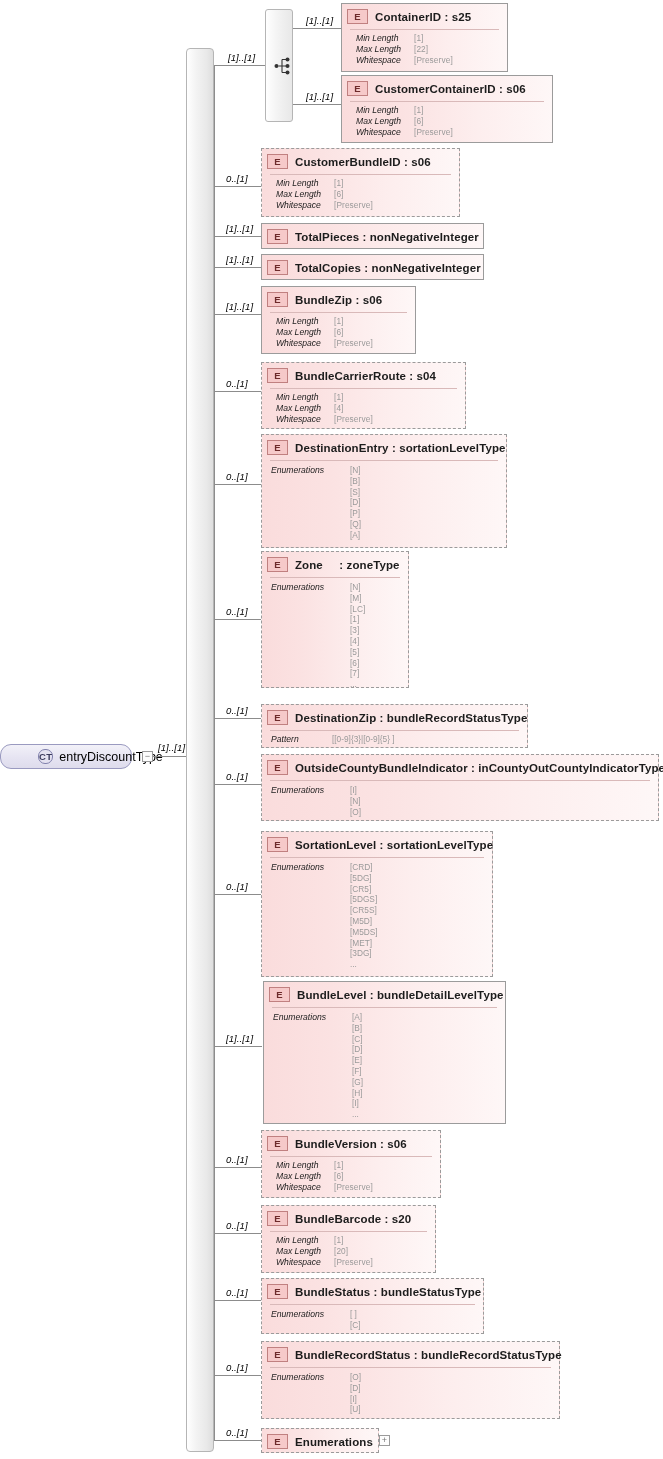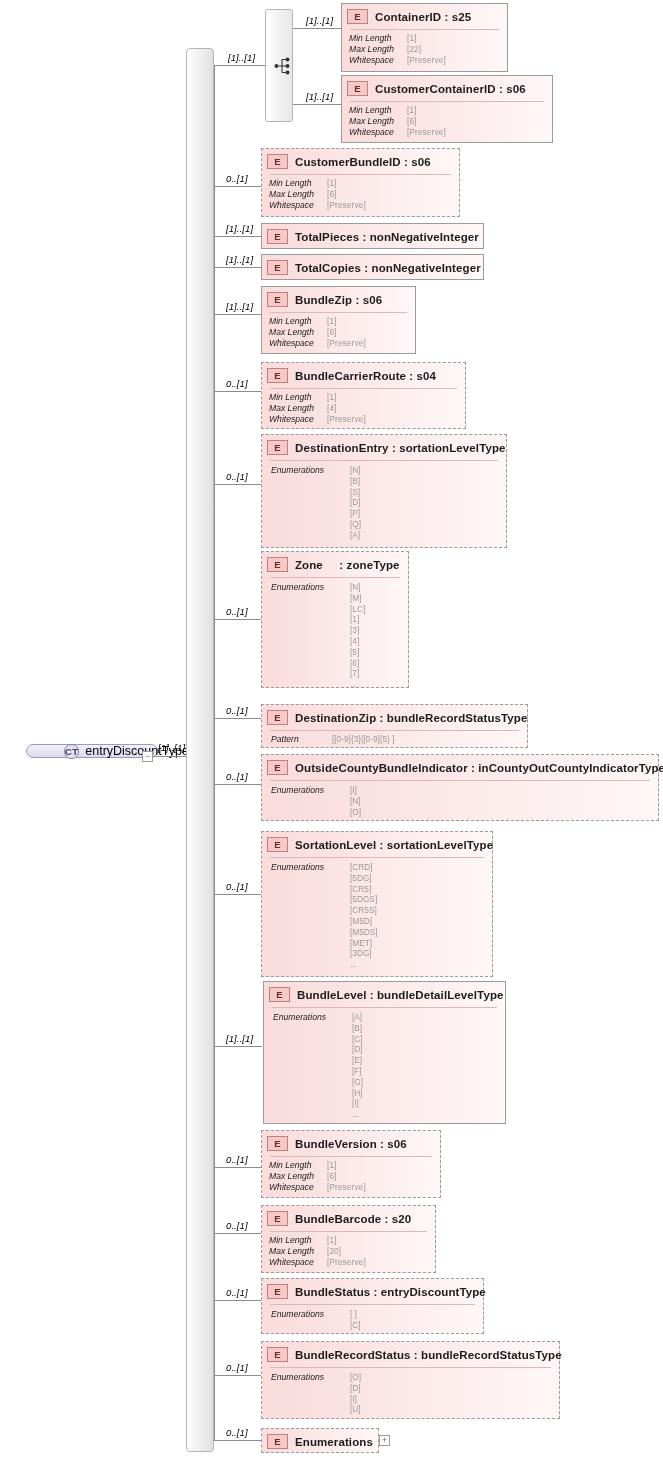--- a/index.html
+++ b/index.html
@@ -83,41 +83,41 @@
     margin-right:7px;
   }
   .e-title{
     font-size:11.5px;font-weight:bold;color:#1c1c1c;
     white-space:nowrap;letter-spacing:.1px;
   }
   .hr{
     position:absolute;left:8px;height:0;border-top:1px solid #d9b9b9;
   }
   .facets{
-    position:absolute;left:7px;
+    position:absolute;left:14px;
     font-size:8.5px;line-height:11px;
   }
   .facet-row{display:flex;}
   .facet-name{
     width:58px;min-width:58px;font-style:italic;color:#1c1c1c;font-size:8.6px;
   }
   .facet-val{color:#9a9a9a;font-size:8.3px;letter-spacing:.1px;}
   .enum-label{
     position:absolute;left:9px;font-style:italic;color:#1c1c1c;font-size:8.6px;
   }
   .enum-vals{
     position:absolute;color:#9a9a9a;font-size:8.3px;line-height:10.8px;
   }
 </style>
 </head>
 <body>
 
 <div id="canvas">
 
-  <div class="ct-node" style="left:26px;top:744px;width:132px;height:14px;padding-left:37px;">
+  <div class="ct-node" style="left:0;top:744px;width:132px;height:25px;padding-left:37px;">
     <span class="ct-badge">CT</span>
     <span class="ct-label">entryDiscountType</span>
   </div>
   <div class="toggle" style="left:142px;top:751px;">−</div>
 
   <div class="hline" style="left:153px;top:756px;width:45px;"></div>
   <div class="occ" style="left:158px;top:742px;">[1]..[1]</div>
 
   <div style="position:absolute;left:197px;top:746px;width:20px;height:20px;">
     <svg width="20" height="20" viewBox="0 0 20 20">
@@ -449,21 +449,21 @@
           <span class="facet-val">[Preserve]</span>
         </div>
     </div>
   </div>
 
   <div class="hline" style="left:214px;top:1300px;width:48px;"></div>
   <div class="occ" style="left:226px;top:1287px;">0..[1]</div>
   <div class="elem opt" style="left:261px;top:1278px;width:223px;height:56px;">
     <div class="elem-head">
       <span class="e-badge">E</span>
-      <span class="e-title">BundleStatus : entryDiscountType</span>
+      <span class="e-title">BundleStatus : bundleStatusType</span>
     </div>
     <div class="hr" style="top:25px;width:205px;"></div>
     <div class="enum-label" style="top:30px;">Enumerations</div>
     <div class="enum-vals" style="left:88px;top:30px;">
       <div style="white-space:pre;">[ ]</div>
       <div>[C]</div>
     </div>
   </div>
 
   <div class="hline" style="left:214px;top:1375px;width:48px;"></div>

